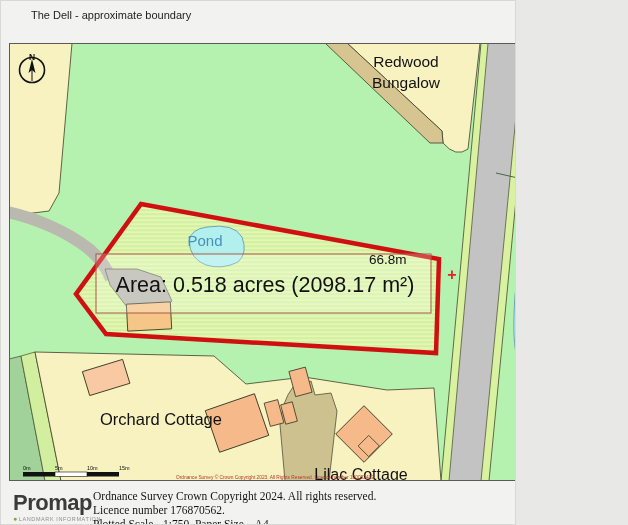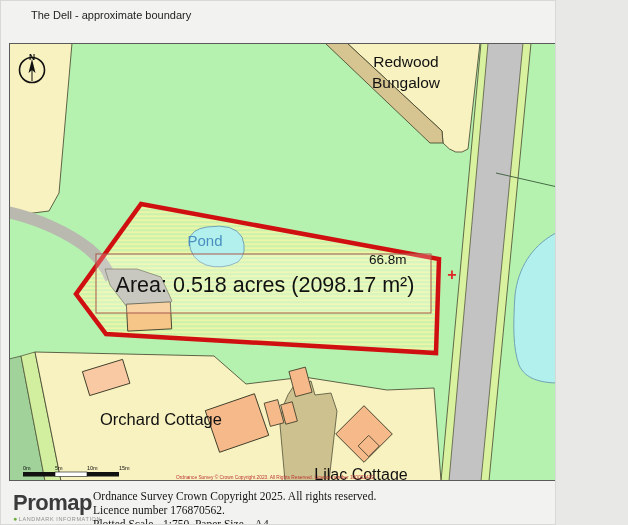--- a/index.html
+++ b/index.html
@@ -1,17 +1,17 @@
 <!DOCTYPE html>
 <html><head>
 <meta charset="utf-8">
 <style>
   html,body { margin:0; padding:0; background:#e8e8e6; }
   .canvas {
-    position:relative; width:556px; height:525px;
+    position:relative; width:516px; height:525px;
     background:#f2f2f0; overflow:hidden;
     border:1px solid #d8d8d6; box-sizing:border-box;
     font-family:"Liberation Sans", sans-serif;
   }
   .title {
     position:absolute; left:30px; top:8px;
     font-size:11px; color:#1d1d1d;
   }
   .map-wrap { position:absolute; left:8px; top:42px; width:610px; height:438px; }
   svg text { font-family:"Liberation Sans", sans-serif; }
@@ -121,18 +121,18 @@
   </svg>
 
   <div class="footer-logo">
     <div class="logo-text">Promap</div>
     <div class="logo-sub">
       <span class="logo-dot">●</span><span>LANDMARK INFORMATION</span>
     </div>
   </div>
 
   <div class="footer-copy">
-    <div>Ordnance Survey Crown Copyright 2025. All rights reserved.</div>
+    <div>Ordnance Survey Crown Copyright 2024. All rights reserved.</div>
     <div>Licence number 176870562.</div>
     <div>Plotted Scale - 1:750. Paper Size – A4</div>
   </div>
 
 </div>
 
 </body></html>

